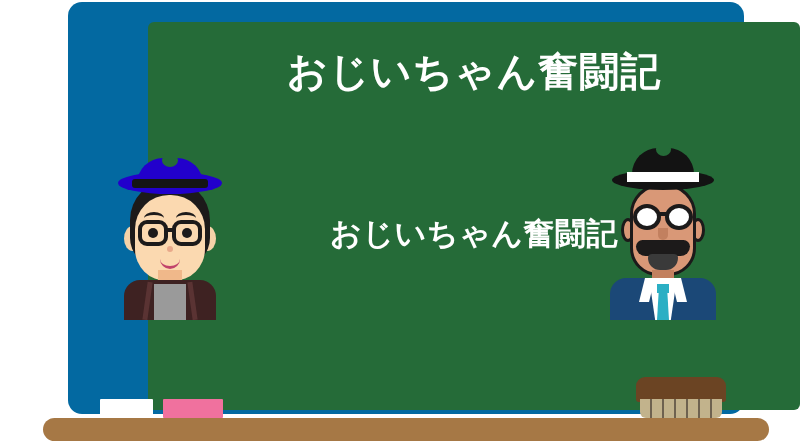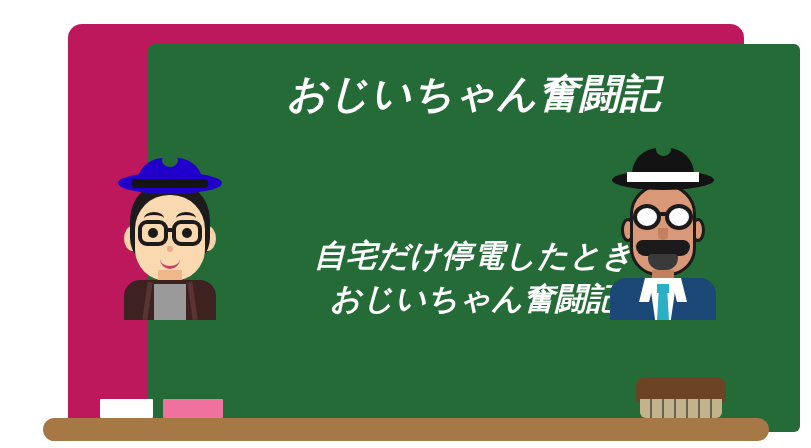--- a/index.html
+++ b/index.html
@@ -12,27 +12,26 @@
     height: 448px;
     position: relative;
     overflow: hidden;
     font-family: "DejaVu Sans", "Liberation Sans", sans-serif;
   }
 
   
   #board-frame {
     position: absolute;
     left: 68px;
-    top: 24px;
+    top: 2px;
     width: 676px;
     height: 412px;
-    background: #be185d;
+    background: #0369a1;
     border-radius: 14px;
     box-sizing: border-box;
-    font-style: italic;
   }
   #board-surface {
     position: absolute;
     left: 80px;
     top: 20px;
     width: 652px;
     height: 388px;
     background: #256B38;
     border-radius: 6px;
     box-sizing: border-box;
@@ -313,21 +312,20 @@
 </style>
 </head>
 <body>
 
 <div id="board-frame">
   <div id="board-surface">
 
     <div id="board-title">おじいちゃん奮闘記</div>
 
     <div id="board-subtitle">
-      <span class="sub-line">自宅だけ停電したとき</span>
       <span class="sub-line">おじいちゃん奮闘記</span>
     </div>
 
   </div>
 </div>
 
 <div class="avatar" id="avatar-left">
   <div class="av-part" id="l-ear-l"></div>
   <div class="av-part" id="l-ear-r"></div>
   <div class="av-part" id="l-hair"></div>

